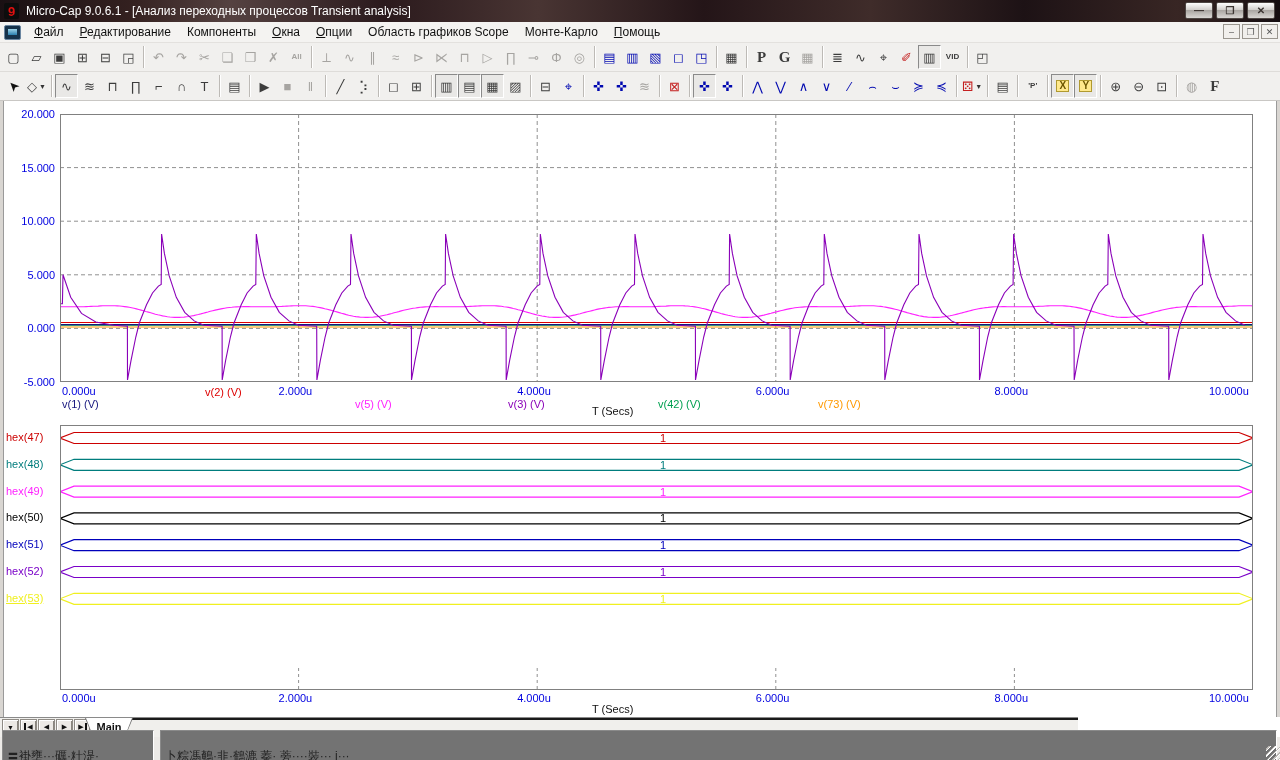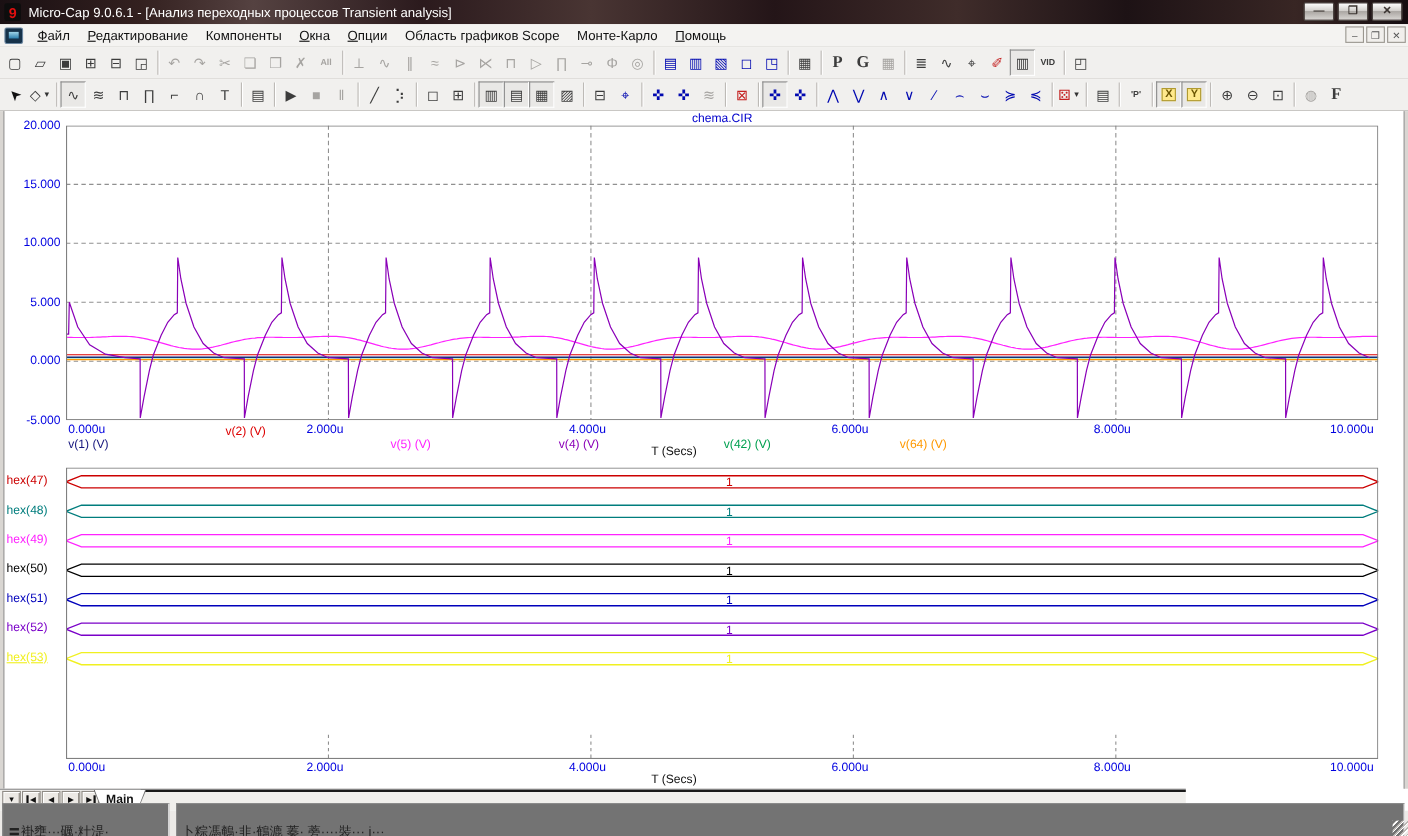--- a/index.html
+++ b/index.html
@@ -419,21 +419,20 @@
       <span class="dis">◍</span>
     </button>
     <button class="tb-btn">
       <span class="serif">F</span>
     </button>
   </div>
 
 <div class="client">
   <div class="edge-l"></div>
   <div class="edge-r"></div>
-  <div class="chart-title">chema.CIR</div>
   <div class="plotbox" id="analog-plot"><svg width="1193" height="268" viewBox="0 0 1193 268">
         <line x1="0" y1="53.6" x2="1193" y2="53.6" stroke="#909090" stroke-dasharray="4 3" stroke-width="1"></line>
         <line x1="0" y1="107.2" x2="1193" y2="107.2" stroke="#909090" stroke-dasharray="4 3" stroke-width="1"></line>
         <line x1="0" y1="160.79999999999998" x2="1193" y2="160.79999999999998" stroke="#909090" stroke-dasharray="4 3" stroke-width="1"></line>
         <line x1="0" y1="214.4" x2="1193" y2="214.4" stroke="#909090" stroke-dasharray="4 3" stroke-width="1"></line>
         <line x1="238.60000000000002" y1="0" x2="238.60000000000002" y2="268" stroke="#909090" stroke-dasharray="4 3" stroke-width="1"></line>
         <line x1="477.20000000000005" y1="0" x2="477.20000000000005" y2="268" stroke="#909090" stroke-dasharray="4 3" stroke-width="1"></line>
         <line x1="715.8" y1="0" x2="715.8" y2="268" stroke="#909090" stroke-dasharray="4 3" stroke-width="1"></line>
         <line x1="954.4000000000001" y1="0" x2="954.4000000000001" y2="268" stroke="#909090" stroke-dasharray="4 3" stroke-width="1"></line>
         <polyline points="0.0,211.2 1193.0,211.2" fill="none" stroke="#00a050" stroke-width="1.1"></polyline>
@@ -480,23 +479,23 @@
       <div class="xlab" style="top: 284px; left: 1209px;">10.000u</div>
       <div class="xlab" style="top: 591px; left: 62px;">0.000u</div>
       <div class="xlab" style="top: 591px; left: 278.6px;">2.000u</div>
       <div class="xlab" style="top: 591px; left: 517.2px;">4.000u</div>
       <div class="xlab" style="top: 591px; left: 755.8px;">6.000u</div>
       <div class="xlab" style="top: 591px; left: 994.4px;">8.000u</div>
       <div class="xlab" style="top: 591px; left: 1209px;">10.000u</div>
       <div class="leg" style="left: 62px; top: 297px; color: rgb(22, 22, 126);">v(1) (V)</div>
       <div class="leg" style="left: 205px; top: 285px; color: rgb(221, 0, 0);">v(2) (V)</div>
       <div class="leg" style="left: 355px; top: 297px; color: rgb(255, 34, 255);">v(5) (V)</div>
-      <div class="leg" style="left: 508px; top: 297px; color: rgb(138, 0, 184);">v(4) (V)</div>
+      <div class="leg" style="left: 508px; top: 297px; color: rgb(138, 0, 184);">v(3) (V)</div>
       <div class="leg" style="left: 658px; top: 297px; color: rgb(0, 160, 80);">v(42) (V)</div>
-      <div class="leg" style="left: 818px; top: 297px; color: rgb(255, 153, 0);">v(64) (V)</div>
+      <div class="leg" style="left: 818px; top: 297px; color: rgb(255, 153, 0);">v(73) (V)</div>
       <div class="tsecs" style="left: 592px; top: 304px;">T (Secs)</div>
       <div class="tsecs" style="left: 592px; top: 602px;">T (Secs)</div>
       <div class="hexlab" style="top: 330px; color: rgb(204, 0, 0);">hex(47)</div>
       <div class="hexlab" style="top: 356.8px; color: rgb(0, 125, 125);">hex(48)</div>
       <div class="hexlab" style="top: 383.6px; color: rgb(255, 34, 255);">hex(49)</div>
       <div class="hexlab" style="top: 410.4px; color: rgb(0, 0, 0);">hex(50)</div>
       <div class="hexlab" style="top: 437.2px; color: rgb(0, 0, 187);">hex(51)</div>
       <div class="hexlab" style="top: 464px; color: rgb(122, 0, 200);">hex(52)</div>
       <div class="hexlab" style="top: 490.8px; color: rgb(240, 240, 32); text-decoration: underline;">hex(53)</div>
     </div>

